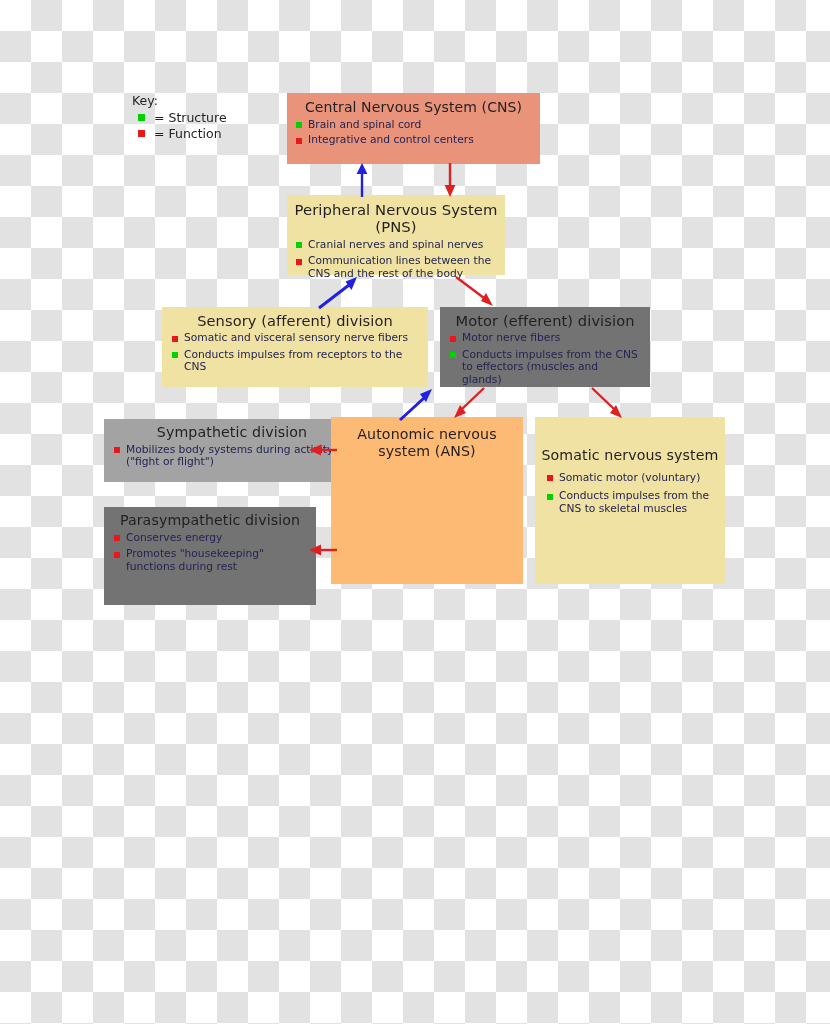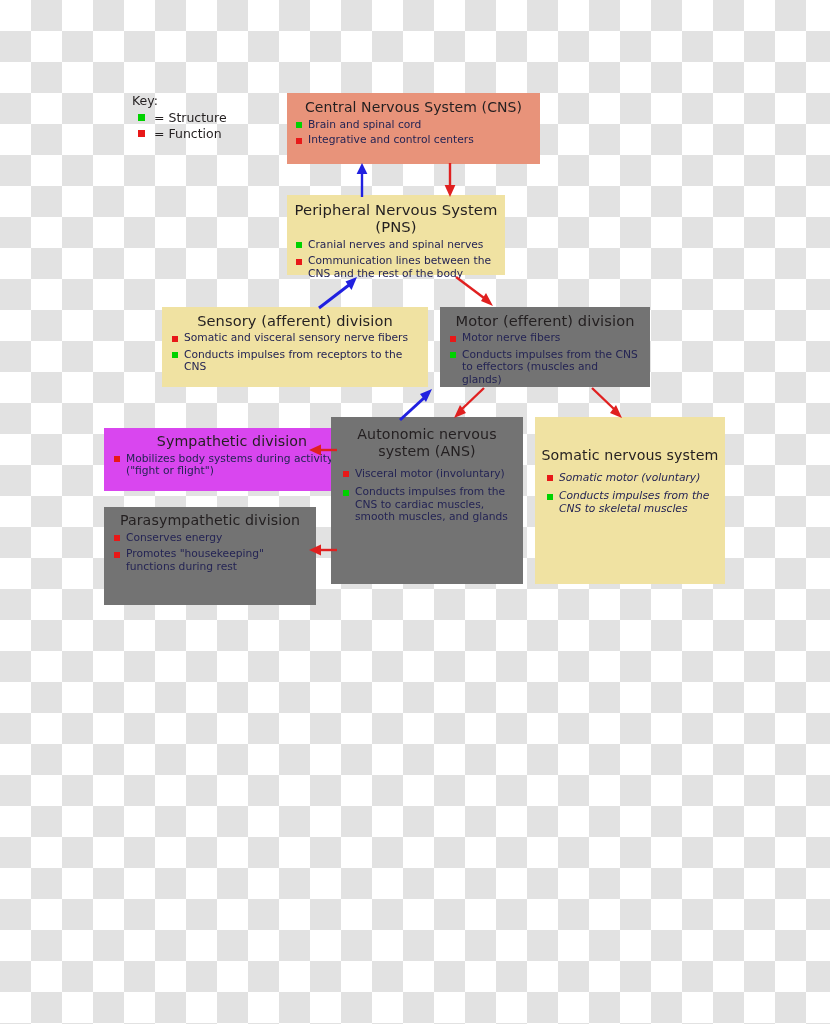--- a/index.html
+++ b/index.html
@@ -71,37 +71,37 @@
   #box-pns ul{padding-left:9px;}
 
   #box-sensory{left:162px;top:307px;width:266px;height:80px;background:#f0e2a2;}
   #box-sensory .title{font-size:14.6px;}
   #box-sensory ul{padding-left:10px;}
 
   #box-motor{left:440px;top:307px;width:210px;height:80px;background:#737373;}
   #box-motor .title{font-size:14.6px;}
   #box-motor ul{padding-left:10px;}
 
-  #box-sympathetic{left:104px;top:419px;width:256px;height:63px;background:#d946ef;margin-top:9px;}
+  #box-sympathetic{left:104px;top:419px;width:256px;height:63px;background:#a3a3a3;}
   #box-sympathetic .title{font-size:14.2px;}
   #box-sympathetic ul{padding-left:10px;}
 
   #box-parasympathetic{left:104px;top:507px;width:212px;height:98px;background:#737373;}
   #box-parasympathetic .title{font-size:14.2px;}
   #box-parasympathetic ul{padding-left:10px;}
 
-  #box-ans{left:331px;top:417px;width:192px;height:167px;background:#737373;}
+  #box-ans{left:331px;top:417px;width:192px;height:167px;background:#fdba74;}
   #box-ans .title{font-size:14.2px;padding-top:9px;}
   #box-ans ul{padding-left:12px;padding-top:5px;}
   #box-ans li{margin-bottom:6px;}
 
   #box-somatic{left:535px;top:417px;width:190px;height:167px;background:#f0e2a2;}
   #box-somatic .title{font-size:14.2px;padding-top:9px;margin-top:21px;}
   #box-somatic ul{padding-left:12px;padding-top:5px;}
-  #box-somatic li{margin-bottom:6px;font-style:italic;}
+  #box-somatic li{margin-bottom:6px;}
 
   
   .arrow{position:absolute;}
   .arrow svg{display:block;overflow:visible;}
 </style>
 </head>
 <body>
 
 <div id="canvas">
 
@@ -159,24 +159,20 @@
   <div class="box" id="box-parasympathetic">
     <div class="title">Parasympathetic division</div>
     <ul>
       <li><span class="bullet red"></span><span>Conserves energy</span></li>
       <li><span class="bullet red"></span><span>Promotes "housekeeping" functions during rest</span></li>
     </ul>
   </div>
 
   <div class="box" id="box-ans">
     <div class="title">Autonomic nervous system (ANS)</div>
-    <ul>
-      <li><span class="bullet red"></span><span>Visceral motor (involuntary)</span></li>
-      <li><span class="bullet green"></span><span>Conducts impulses from the CNS to cardiac muscles, smooth muscles, and glands</span></li>
-    </ul>
   </div>
 
   <div class="box" id="box-somatic">
     <div class="title">Somatic nervous system</div>
     <ul>
       <li><span class="bullet red"></span><span>Somatic motor (voluntary)</span></li>
       <li><span class="bullet green"></span><span>Conducts impulses from the CNS to skeletal muscles</span></li>
     </ul>
   </div>
 

